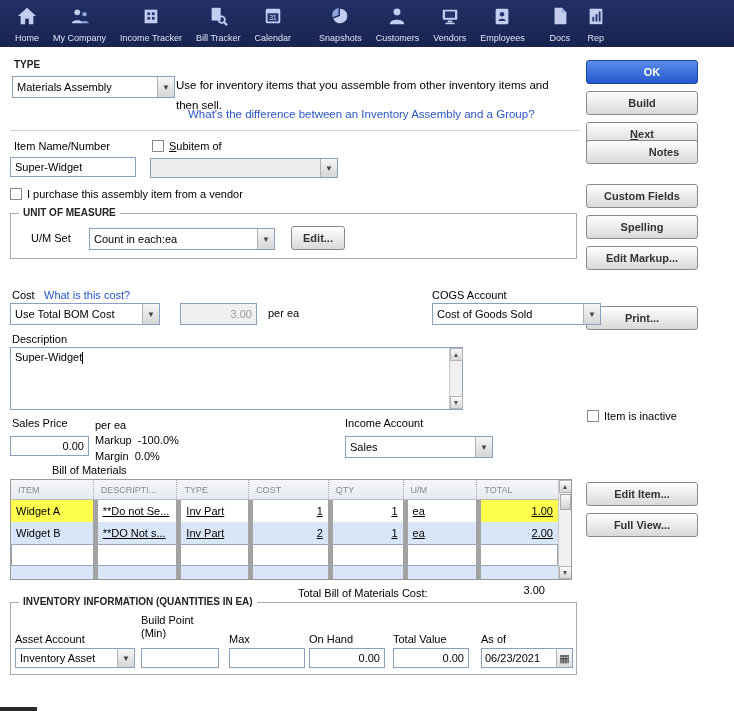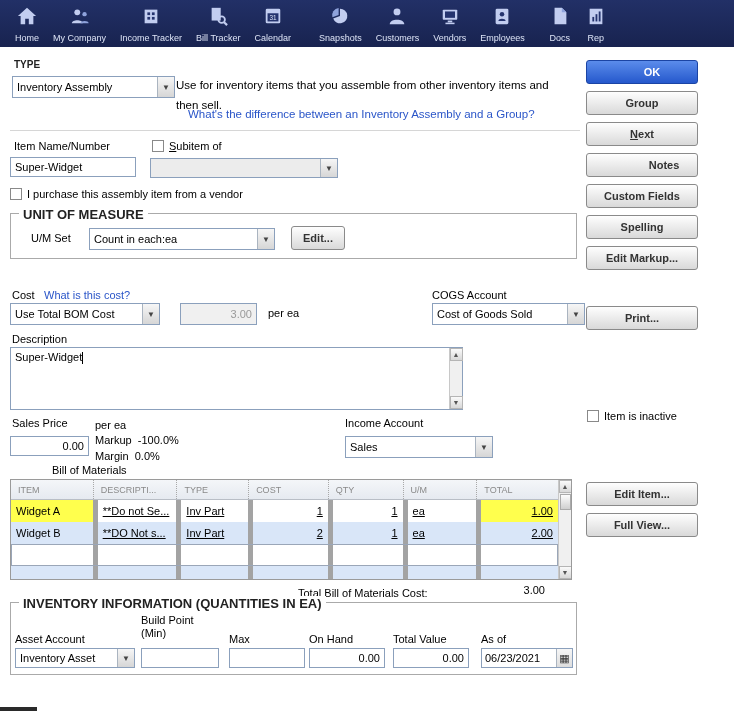--- a/index.html
+++ b/index.html
@@ -40,21 +40,21 @@
     border-left:1px solid #aab4c0; display:flex; align-items:center; justify-content:center;
     font-size:8px; color:#444; }
   .combo.disabled { background:#ececec; }
   .ti { position:absolute; height:20px; border:1px solid #8ba0bc; background:#fff;
     padding:0 4px; font-size:11px; font-family:inherit; color:#000; }
   .ti.right { text-align:right; }
   .ti:disabled { background:#f0f0f0; color:#9a9a9a; }
   .cb { position:absolute; width:12px; height:12px; border:1px solid #898989; background:#fff; cursor:pointer; }
   .group { position:absolute; border:1px solid #aaa; }
   .legend { position:absolute; top:-7px; left:8px; background:#fff; padding:0 4px;
-    font-size:13px; font-weight:bold; color:#222; white-space:nowrap; }
+    font-size:10px; font-weight:bold; color:#222; white-space:nowrap; }
   .divider { position:absolute; height:1px; background:#d6d6d6; }
 
   
   #desc-box { position:absolute; left:10px; top:347px; width:453px; height:63px;
     border:1px solid #8ba0bc; background:#fff; }
   #desc-text { position:absolute; left:4px; top:3px; right:16px; }
   .caret { display:inline-block; width:1px; height:12px; background:#000; vertical-align:middle; }
   .vscroll { position:absolute; right:0; top:0; bottom:0; width:13px; background:#f0f0f0;
     border-left:1px solid #c8c8c8; display:flex; flex-direction:column;
     justify-content:space-between; align-items:center; }
@@ -205,38 +205,38 @@
             <rect x="8" y="12" width="2" height="5" fill="#24336e"></rect>
             <rect x="11.5" y="9" width="2" height="8" fill="#24336e"></rect>
             <rect x="15" y="6" width="2" height="11" fill="#24336e"></rect>
           </svg>
       </span>
       <span class="tb-label">Rep</span>
     </div>
   </div>
 
   <button class="btn btn-ok" style="top:60px;">OK</button>
-  <button class="btn" style="top:91px;">Group</button>
+  <button class="btn" style="top:91px;">Build</button>
   <button class="btn" style="top:122px;">
       <span class="accel">Next</span>
     </button>
-  <button class="btn" style="top:153px;padding-left:44px;">Notes</button>
+  <button class="btn" style="top:140px;padding-left:44px;">Notes</button>
   <button class="btn" style="top:184px;">Custom Fields</button>
   <button class="btn" style="top:215px;">Spelling</button>
   <button class="btn" style="top:246px;">Edit Markup...</button>
   <button class="btn" style="top:306px;">Print...</button>
   <button class="btn" style="top:482px;">Edit Item...</button>
   <button class="btn" style="top:513px;">Full View...</button>
 
   <span class="cb" style="left:587px; top:410px;"></span>
   <span class="lbl" style="left:604px; top:410px;">Item is inactive</span>
 
   <span class="lbl bold" style="left:14px; top:59px; font-size:10px; color:#222;">TYPE</span>
   <div class="combo" style="left:12px; top:76px; width:163px;">
-    <span class="combo-text">Inventory Assembly</span>
+    <span class="combo-text">Materials Assembly</span>
     <span class="combo-btn">▼</span>
   </div>
   <div class="lbl" style="left:176px; top:75px; width:392px; white-space:normal; line-height:20px; font-size:11.5px;">Use for inventory items that you assemble from other inventory items and then sell.</div>
   <span class="lbl link" style="left:188px; top:108px; font-size:11.5px;">What's the difference between an Inventory Assembly and a Group?</span>
   <div class="divider" style="left:10px; top:130px; width:570px;"></div>
 
   <span class="lbl" style="left:14px; top:140px;">Item Name/Number</span>
   <span class="cb" style="left:152px; top:140px;"></span>
   <span class="lbl accel" style="left:169px; top:140px;">Subitem of</span>
   <input class="ti" style="left: 10px; top: 157px; width: 126px;" value="Super-Widget">
@@ -261,21 +261,21 @@
   <span class="lbl" style="left:12px; top:289px;">Cost</span>
   <span class="lbl link" style="left:44px; top:289px;">What is this cost?</span>
   <span class="lbl" style="left:432px; top:289px;">COGS Account</span>
 
   <div class="combo" style="left:10px; top:303px; width:150px;">
     <span class="combo-text">Use Total BOM Cost</span>
     <span class="combo-btn">▼</span>
   </div>
   <input class="ti right" style="left: 180px; top: 303px; width: 77px; height: 22px;" disabled="" value="3.00">
   <span class="lbl" style="left:268px; top:307px;">per ea</span>
-  <div class="combo" style="left:432px; top:303px; width:153px;">
+  <div class="combo" style="left:432px; top:303px; width:169px;">
     <span class="combo-text">Cost of Goods Sold</span>
     <span class="combo-btn">▼</span>
   </div>
 
   <span class="lbl" style="left:12px; top:333px;">Description</span>
   <div id="desc-box">
     <div id="desc-text"><span>Super-Widget</span><span class="caret"></span></div>
     <div class="vscroll">
       <span class="sc-arrow">▲</span>
       <span class="sc-arrow">▼</span>

